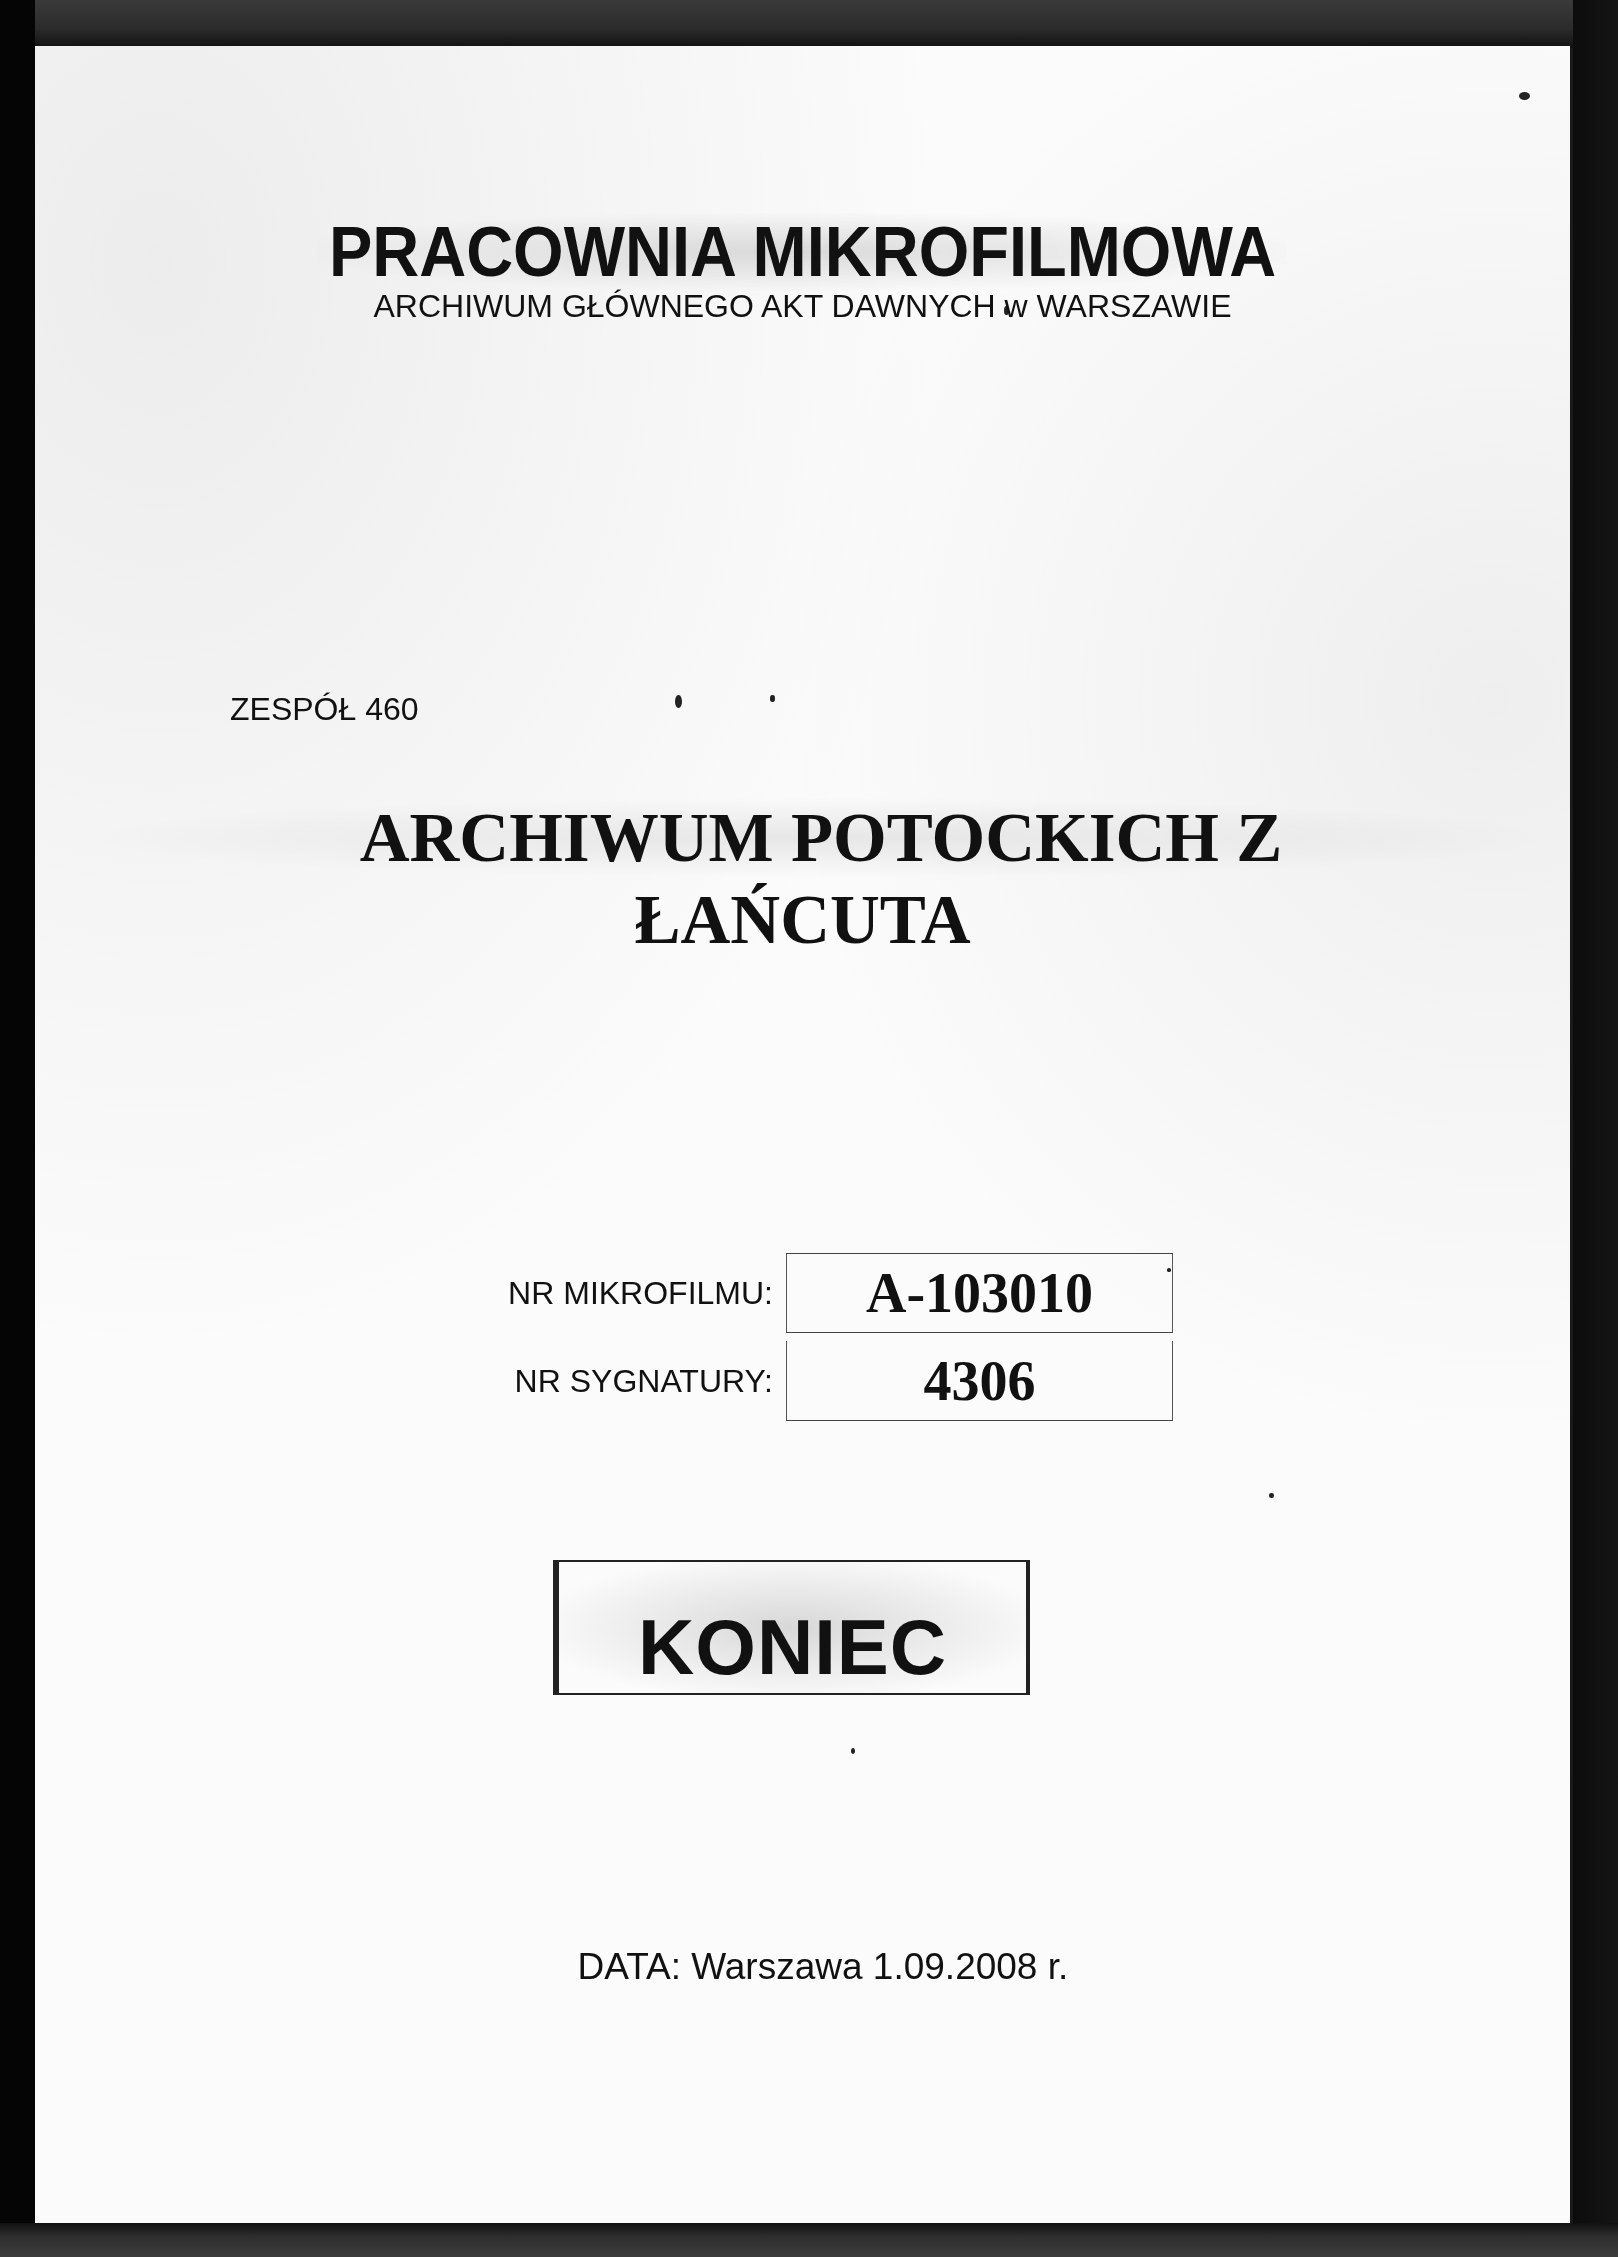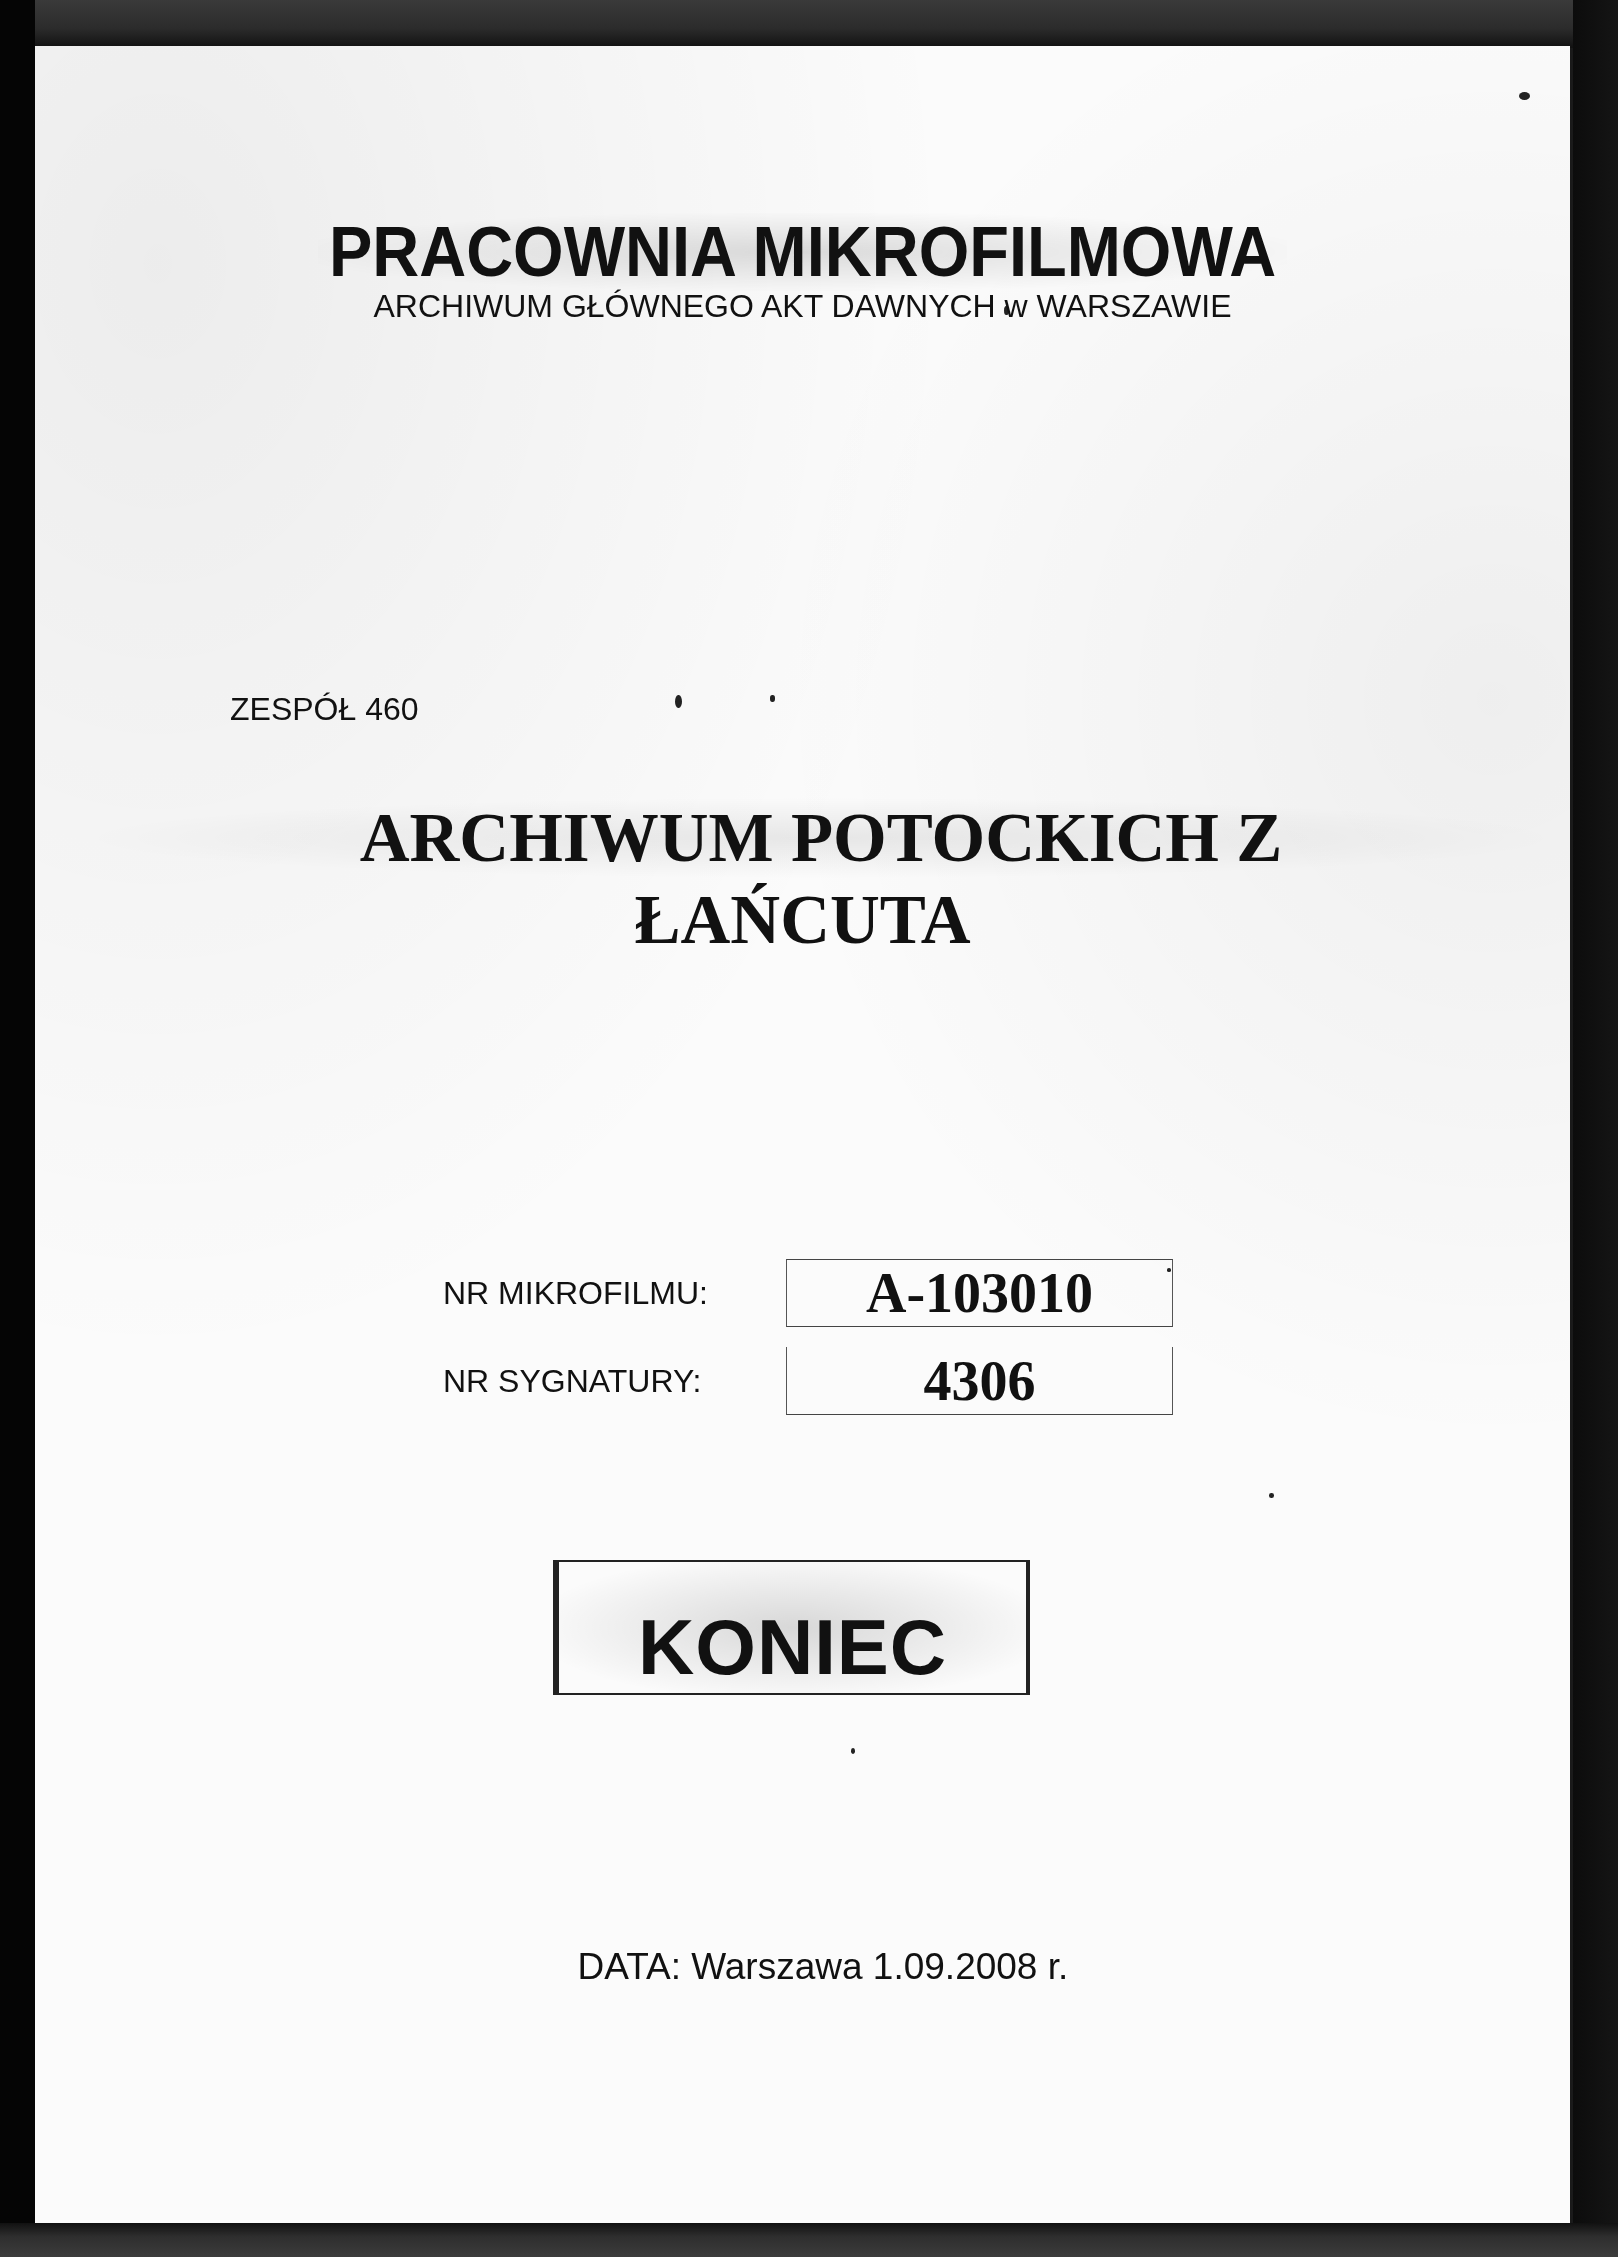--- a/index.html
+++ b/index.html
@@ -111,28 +111,28 @@
     }
     .num-row {
       display: flex;
       align-items: center;
       height: 88px;
     }
     .num-label {
       width: 343px;
       font-size: 32px;
       color: #111;
-      text-align: left;
+      text-align: right;
       padding-right: 13px;
       box-sizing: border-box;
       font-family: "Liberation Sans", sans-serif;
     }
     .num-box {
       width: 387px;
-      height: 68px;
+      height: 80px;
       border-left: 1.9px solid #555;
       border-right: 1.9px solid #555;
       display: flex;
       align-items: center;
       justify-content: center;
       font-family: "Liberation Serif", serif;
       font-weight: bold;
       font-size: 56px;
       color: #111;
       box-sizing: border-box;

